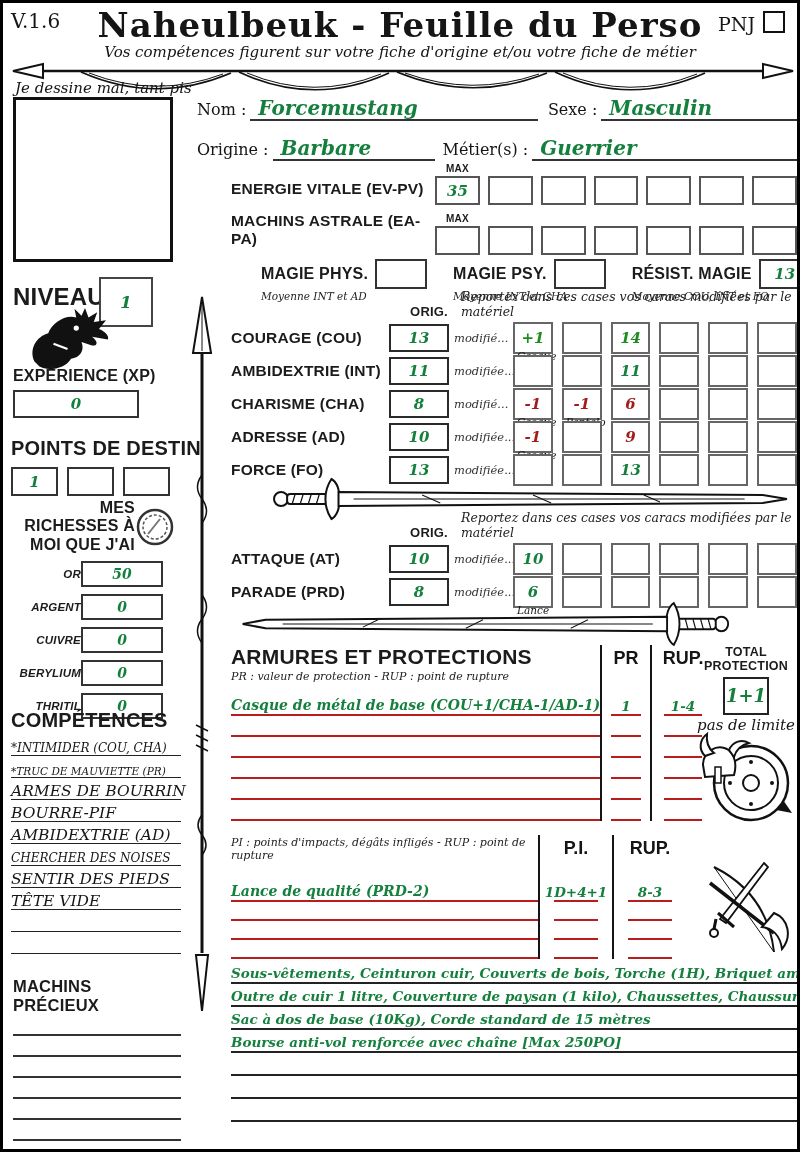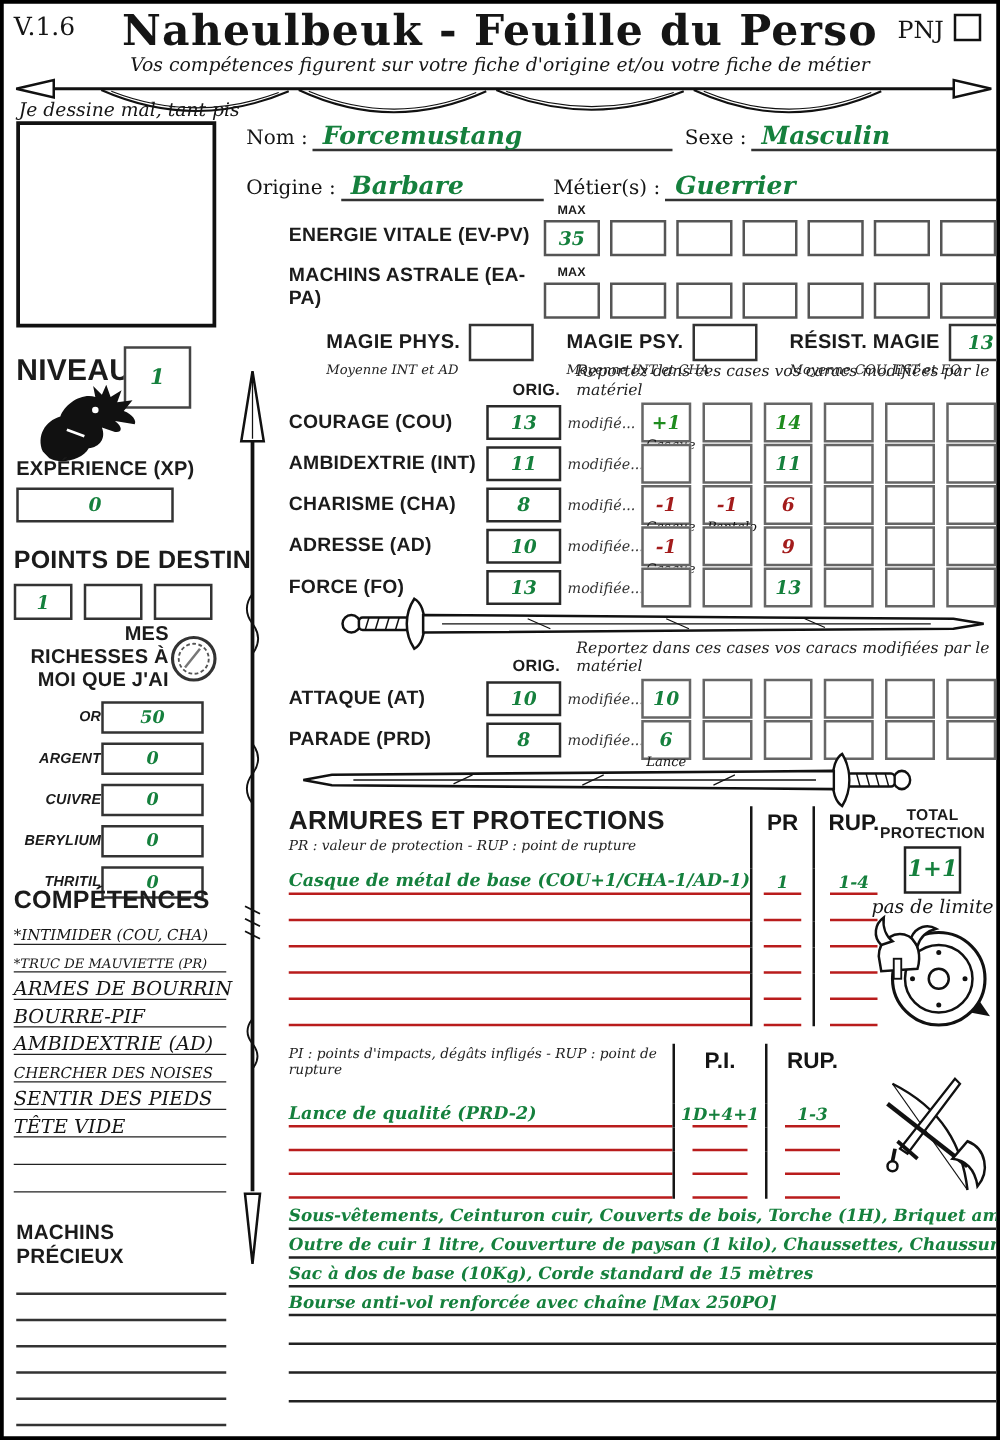--- a/index.html
+++ b/index.html
@@ -528,21 +528,21 @@
           <span class="hw gname">Lance de qualité (PRD-2)</span>
         </div>
       </div>
     <div class="gc gcc">
         <div class="uline ushort">
           <span class="hw gval">1D+4+1</span>
         </div>
       </div>
     <div class="gc gcc">
         <div class="uline ushort">
-          <span class="hw gval">1-3</span>
+          <span class="hw gval">8-3</span>
         </div>
       </div>
 
     <div class="gc">
         <div class="uline">
           <span class="hw gname"></span>
         </div>
       </div>
     <div class="gc gcc">
         <div class="uline ushort"></div>

